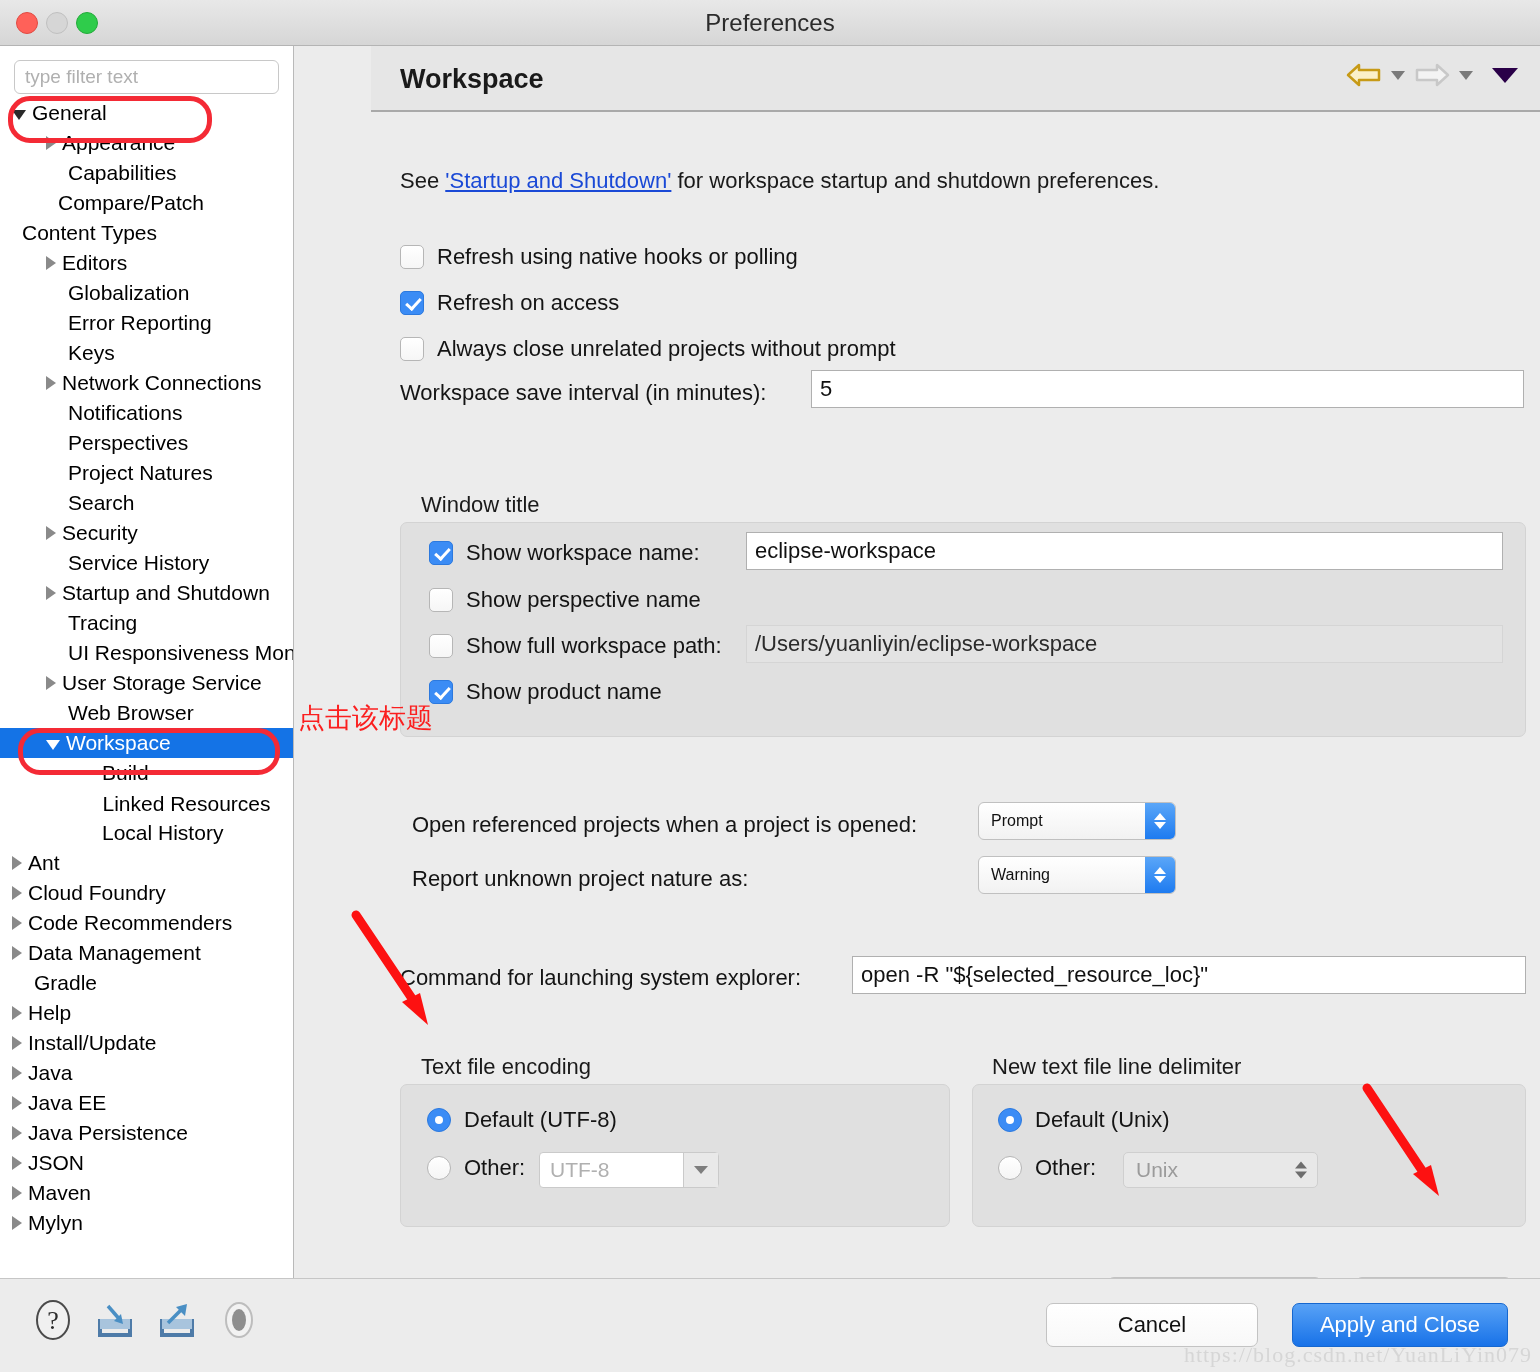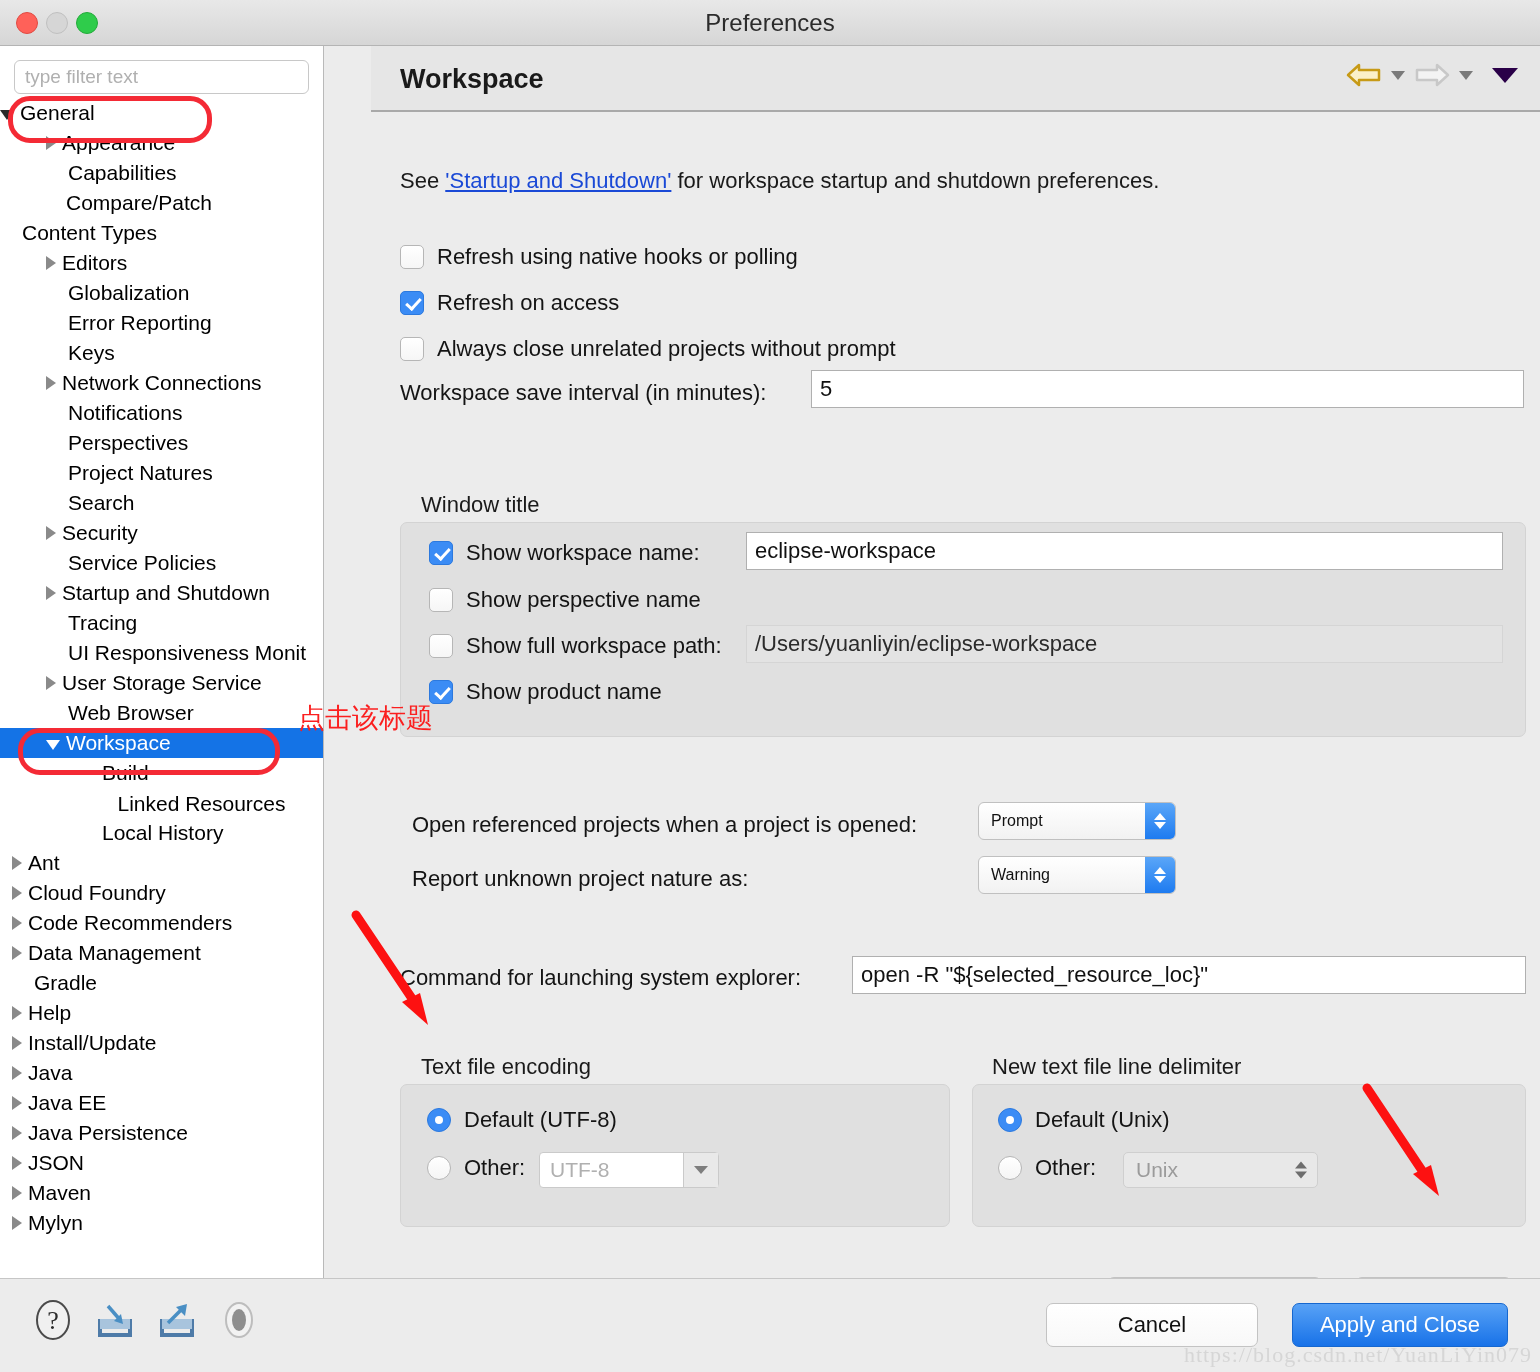--- a/index.html
+++ b/index.html
@@ -31,21 +31,21 @@
   .dot.green { background: #2fcc4b; border: 1px solid #23ab3a; }
   .win-title {
     position: absolute; left: 0; top: 0; width: 1540px; height: 46px;
     line-height: 46px; text-align: center;
     font-size: 24px; color: #2b2b2b;
   }
 
   
   .sidebar {
     position: absolute; left: 0; top: 46px;
-    width: 324px; height: 1232px;
+    width: 294px; height: 1232px;
     background: #ffffff;
     border-right: 1px solid #b9b9b9;
     box-sizing: border-box;
     overflow: hidden;
   }
   .filter-wrap { padding: 14px 14px 0 14px; }
   .filter-input {
     width: 100%; height: 34px;
     box-sizing: border-box;
     border: 1px solid #c8c8c8; border-radius: 6px;
@@ -296,33 +296,33 @@
       <div class="dot green"></div>
     </div>
     <div class="win-title">Preferences</div>
   </div>
 
   <div class="sidebar">
     <div class="filter-wrap">
       <input class="filter-input" type="text" placeholder="type filter text" style="">
     </div>
     <div class="tree" id="tree">
-        <div class="tree-row" style="">
+        <div class="tree-row" style="padding-left: 12px;">
           <span class="tw open"></span>
           <span>General</span>
         </div>
         <div class="tree-row" style="padding-left: 46px;">
           <span class="tw closed"></span>
           <span>Appearance</span>
         </div>
         <div class="tree-row" style="padding-left: 46px;">
           <span class="tw none"></span>
           <span>Capabilities</span>
         </div>
-        <div class="tree-row" style="padding-left: 44px;">
+        <div class="tree-row" style="padding-left: 24px; margin-left: 12px;">
           <span class="tw none"></span>
           <span>Compare/Patch</span>
         </div>
         <div class="tree-row" style="">
           <span class="tw none"></span>
           <span>Content Types</span>
         </div>
         <div class="tree-row" style="padding-left: 46px;">
           <span class="tw closed"></span>
           <span>Editors</span>
@@ -358,21 +358,21 @@
         <div class="tree-row" style="padding-left: 46px;">
           <span class="tw none"></span>
           <span>Search</span>
         </div>
         <div class="tree-row" style="padding-left: 46px;">
           <span class="tw closed"></span>
           <span>Security</span>
         </div>
         <div class="tree-row" style="padding-left: 46px;">
           <span class="tw none"></span>
-          <span>Service Policies</span>
+          <span>Service History</span>
         </div>
         <div class="tree-row" style="padding-left: 46px;">
           <span class="tw closed"></span>
           <span>Startup and Shutdown</span>
         </div>
         <div class="tree-row" style="padding-left: 46px;">
           <span class="tw none"></span>
           <span>Tracing</span>
         </div>
         <div class="tree-row" style="padding-left: 46px;">

